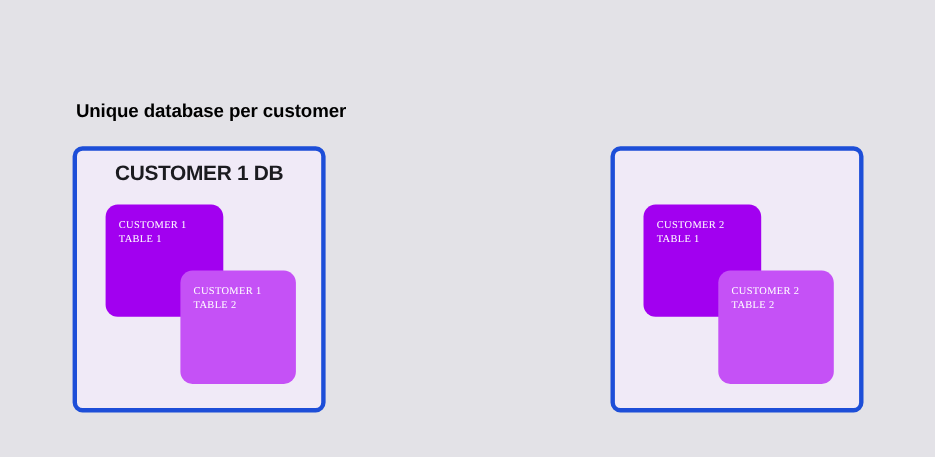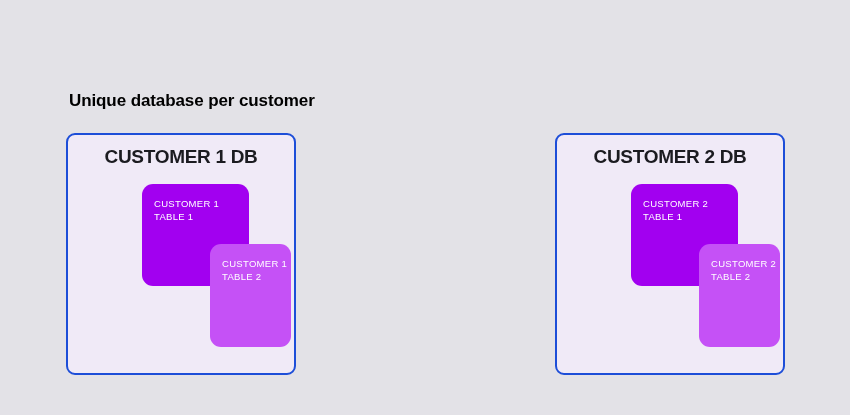--- a/index.html
+++ b/index.html
@@ -52,21 +52,21 @@
     display: flex;
     justify-content: space-between;
   }
 
   .db-card {
     position: relative;
     width: 230px;
     height: 242px;
     box-sizing: border-box;
     background: #f0eaf7;
-    border: 2px solid #1d4ed8;
+    border: 4px solid #1d4ed8;
     border-radius: 9px;
   }
 
   .db-card-title {
     position: absolute;
     top: 11px;
     left: 0;
     right: 0;
     text-align: center;
     font-size: 19px;
@@ -75,45 +75,44 @@
     letter-spacing: -0.3px;
     white-space: nowrap;
   }
 
   
   .table-box {
     position: absolute;
     box-sizing: border-box;
     border-radius: 11px;
     color: #ffffff;
-    font-family: Liberation Sans, sans-serif;
+    font-family: Liberation Serif, serif;
     font-size: 9.5px;
     line-height: 13px;
     letter-spacing: 0.3px;
     white-space: pre;
-    margin-left: 48px;
   }
   .table-box .box-label {
     position: absolute;
     top: 13px;
     left: 12px;
   }
 
   .table-box.back {
     left: 26px;
     top: 49px;
     width: 107px;
     height: 102px;
     background: #a200f0;
     z-index: 1;
   }
   .table-box.front {
     left: 94px;
     top: 109px;
-    width: 81px;
+    width: 105px;
     height: 103px;
     background: #c551f6;
     z-index: 2;
   }
 </style>
 </head>
 <body>
 
 <div id="page">
 
@@ -128,21 +127,20 @@
         <div class="box-label"><span>CUSTOMER 1</span>
 <span>TABLE 1</span></div>
       </div>
       <div class="table-box front">
         <div class="box-label"><span>CUSTOMER 1</span>
 <span>TABLE 2</span></div>
       </div>
     </div>
 
     <div class="db-card">
-      <div class="db-card-title">CUSTOMER 2 DB</div>
       <div class="table-box back">
         <div class="box-label"><span>CUSTOMER 2</span>
 <span>TABLE 1</span></div>
       </div>
       <div class="table-box front">
         <div class="box-label"><span>CUSTOMER 2</span>
 <span>TABLE 2</span></div>
       </div>
     </div>
 

